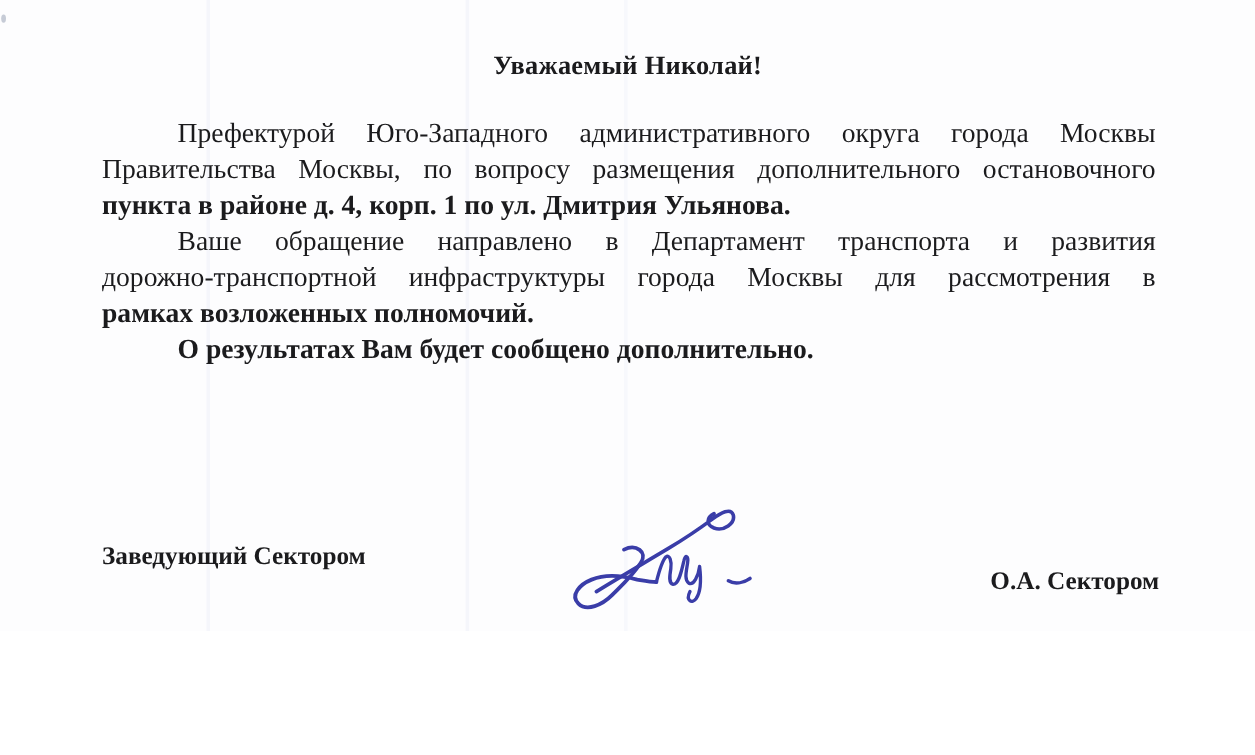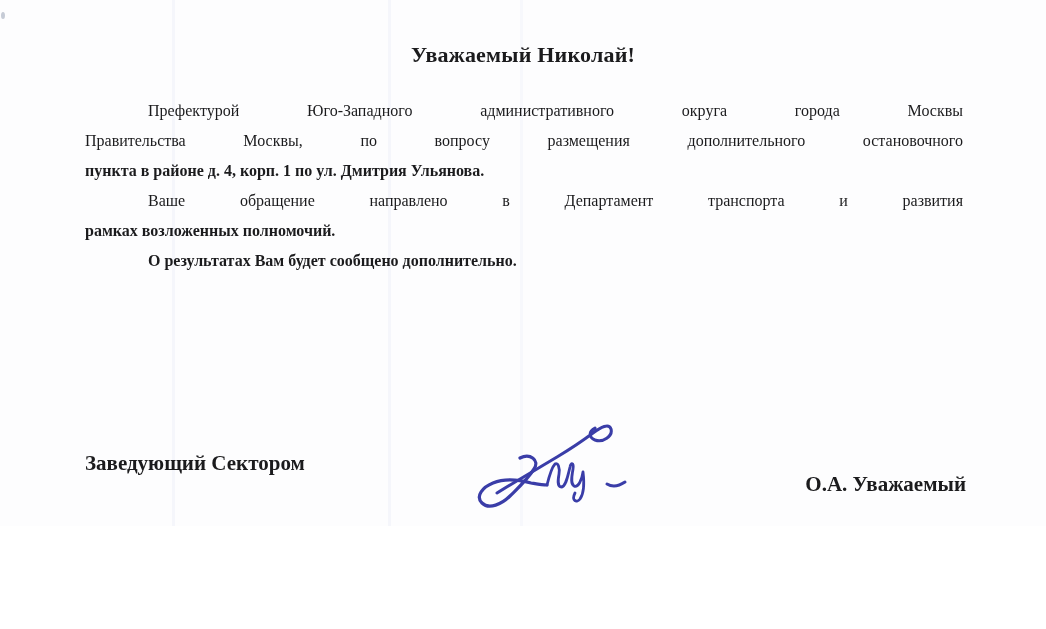--- a/index.html
+++ b/index.html
@@ -46,21 +46,21 @@
     font-size: 22px;
     font-weight: bold;
     letter-spacing: 0.2px;
   }
 
   .body-text {
     position: absolute;
     left: 85px;
     top: 96px;
     width: 878px;
-    font-size: 16px;
+    font-size: 23px;
     line-height: 30px;
   }
   .body-text .line {
     text-align: justify;
     text-align-last: justify;
     white-space: normal;
   }
   .body-text .line.last { text-align-last: left; font-weight: bold; }
   .body-text .line.first { text-indent: 63px; }
 
@@ -98,20 +98,21 @@
   <div class="scan-speck speck-2"></div>
   <div class="scan-speck speck-3"></div>
 
   <div class="salutation">Уважаемый Николай!</div>
 
   <div class="body-text">
       <div class="line first">Префектурой Юго-Западного административного округа города Москвы</div>
       <div class="line">Правительства Москвы, по вопросу размещения дополнительного остановочного</div>
       <div class="line last">пункта в районе д. 4, корп. 1 по ул. Дмитрия Ульянова.</div>
       <div class="line first">Ваше обращение направлено в Департамент транспорта и развития</div>
+      <div class="line">дорожно-транспортной инфраструктуры города Москвы для рассмотрения в</div>
       <div class="line last">рамках возложенных полномочий.</div>
       <div class="line first last">О результатах Вам будет сообщено дополнительно.</div>
     </div>
 
   <div class="sign-position">
     <div>Заведующий Сектором</div>
   </div>
 
   <svg class="signature-svg" width="175" height="118" viewBox="0 0 175 118">
     <g fill="none" stroke-linecap="round" stroke-linejoin="round">
@@ -139,15 +140,15 @@
                C 96 59, 99 60, 98 66
                C 97 73, 95 80, 99 83
                C 103 85, 107 77, 108 69
                C 109 77, 110 89, 105 96
                C 102 100, 96 98, 100 90" stroke-width="2.8" stroke="#3a3da8"></path>
 
       <path d="M 132 81 C 137 84, 144 83, 150 79" stroke-width="3" stroke="#3a3da8"></path>
     </g>
   </svg>
 
-  <div class="sign-name">О.А. Уважаемый</div>
+  <div class="sign-name">О.А. Сектором</div>
 
 </div>
 
 </body></html>

